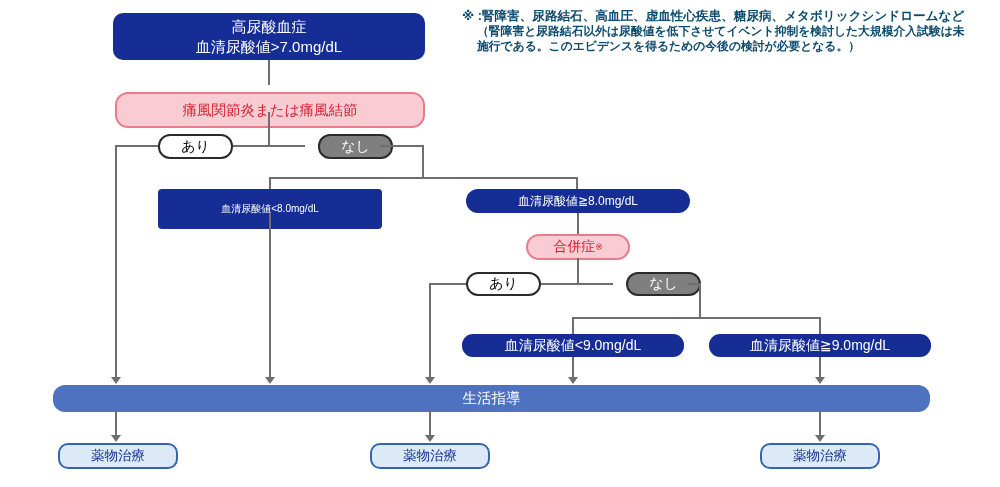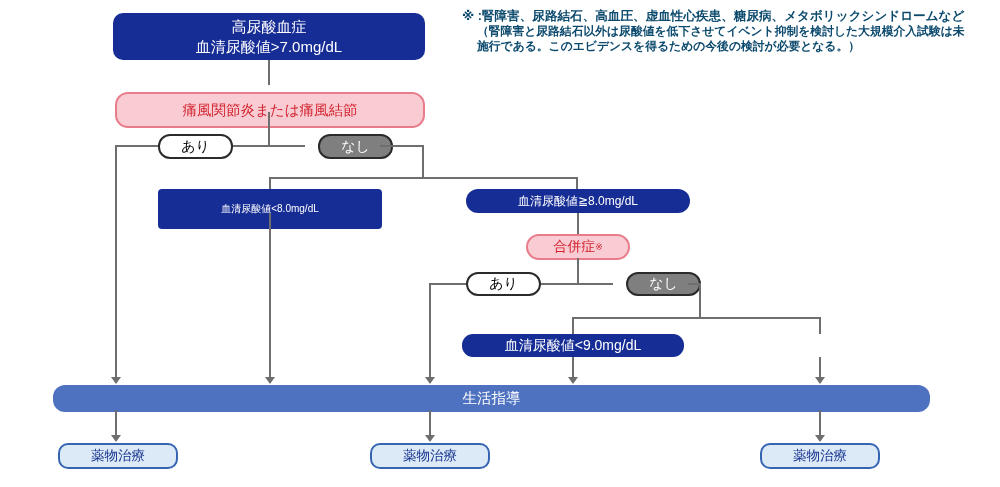--- a/index.html
+++ b/index.html
@@ -77,20 +77,23 @@
   <div class="node pill-yes" style="left:466px;top:272px;width:75px;height:24px;font-size:14px;">
     <span>あり</span>
   </div>
   <div class="node pill-no" style="left:613px;top:272px;width:75px;height:24px;font-size:14px;">
     <span>なし</span>
   </div>
 
   <div class="node navy" style="left:462px;top:334px;width:222px;height:23px;font-size:14px;border-radius:11px;">
     <span>血清尿酸値&lt;9.0mg/dL</span>
   </div>
+  <div class="node navy" style="left:709px;top:334px;width:222px;height:23px;font-size:14px;border-radius:11px;">
+    <span>血清尿酸値≧9.0mg/dL</span>
+  </div>
 
   <div class="node bar" style="left:53px;top:385px;width:877px;height:27px;font-size:14.5px;">
     <span>生活指導</span>
   </div>
 
   <div class="node drug" style="left:58px;top:443px;width:120px;height:26px;font-size:13.5px;">
     <span>薬物治療</span>
   </div>
   <div class="node drug" style="left:370px;top:443px;width:120px;height:26px;font-size:13.5px;">
     <span>薬物治療</span>

